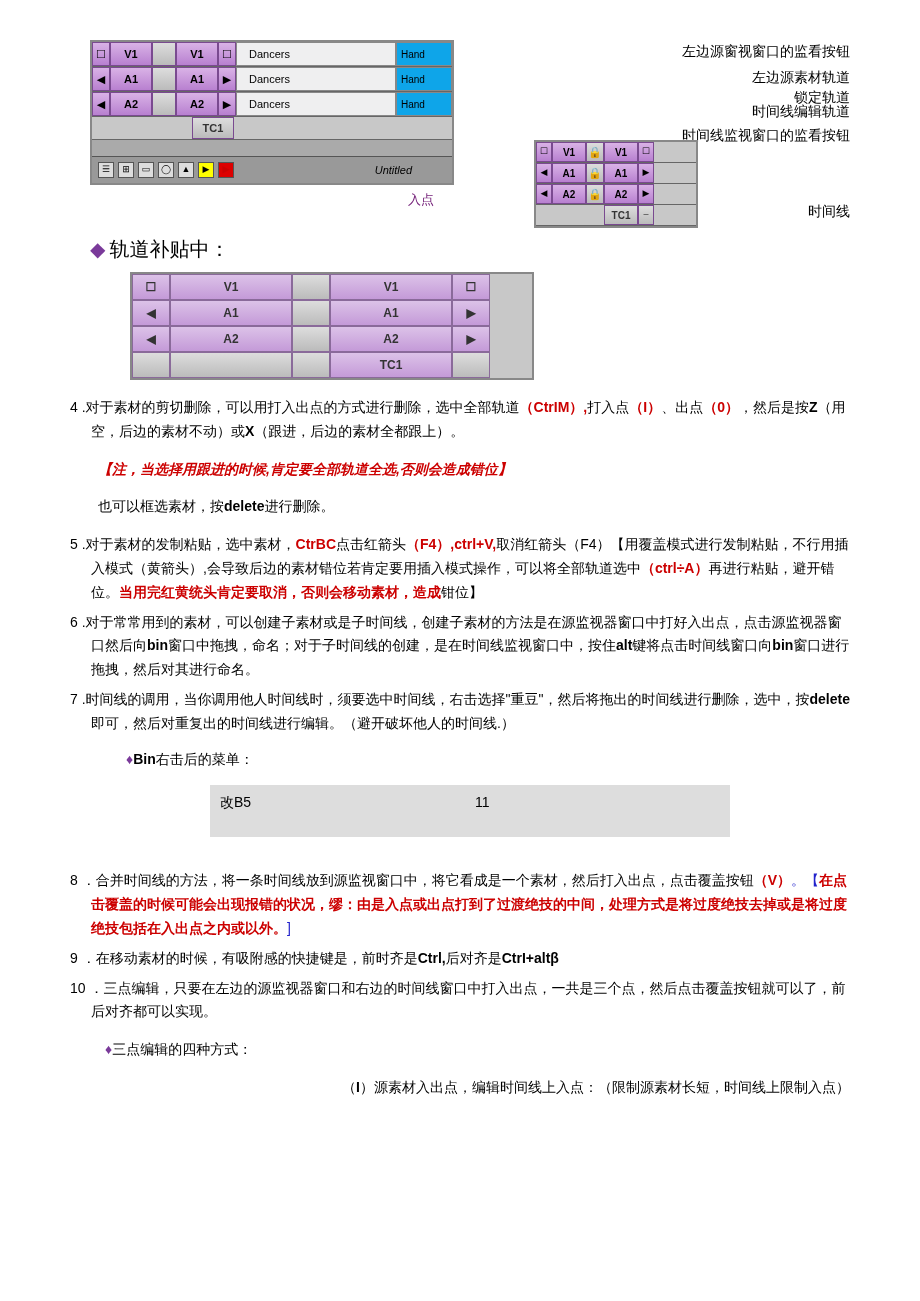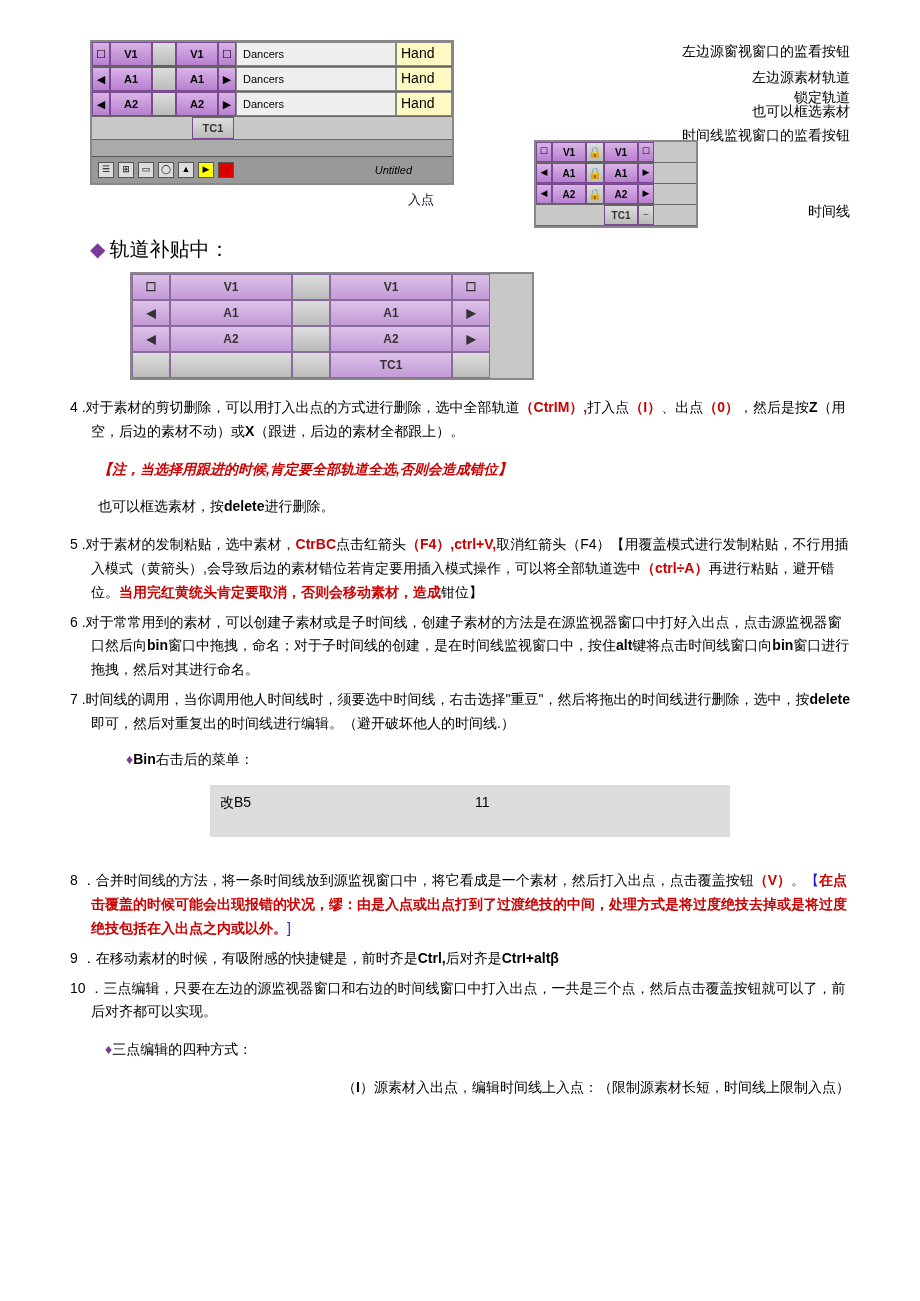--- a/index.html
+++ b/index.html
@@ -35,32 +35,32 @@
   .tl-btn.w16 { width: 18px; }
   .tl-btn.w40 { width: 42px; font-weight: bold; }
   .tl-btn.w24 { width: 24px; }
   .tl-btn.grey { background: linear-gradient(#ddd, #bbb); color: #333; }
   .clip {
     background: #efeff0;
     border: 1px solid #888;
     flex: 1;
     display: flex;
     align-items: center;
-    padding: 0 6px;
+    padding: 0 12px;
     font-size: 11px;
     box-sizing: border-box;
   }
-  .clip2 { background: #fef9c3; border: 1px solid #888; width: 46px; display:flex; align-items:center; padding:0 4px; font-size:14px; }
+  .clip2 { background: #0ea5e9; border: 1px solid #888; width: 46px; display:flex; align-items:center; padding:0 4px; font-size:10px; }
   .tc-row { height: 22px; display:flex; }
   .tc-field { flex:1; background:#e8e8e8; border:1px solid #888; display:flex; align-items:center; padding:0 6px; font-size:11px; }
   .toolbar-row { height: 26px; background:#999; display:flex; align-items:center; gap:4px; padding:0 6px; border-top:1px solid #555;}
   .tb-ic { width:14px; height:14px; background:#ddd; border:1px solid #555; font-size:9px; display:flex; align-items:center; justify-content:center;}
   .tb-ic.yel { background: #ff0; }
   .tb-ic.red { background: #d00; }
-  .under-label { text-align: right; color: #0f172a; font-size: 13px; margin: 4px 20px 0 0; }
+  .under-label { text-align: right; color: #701a75; font-size: 13px; margin: 4px 20px 0 0; }
 
   .fig2-tracks {
     position: absolute;
     top: 100px; left: 0;
     width: 160px;
   }
   .fig2-tracks .tl-row { height: 20px; }
   .fig2-tracks .tl-btn.w16 { width: 16px; font-size:9px; }
   .fig2-tracks .tl-btn.w34 { width: 34px; font-size:10px; font-weight:bold; }
   .fig2-label { position: absolute; white-space: nowrap; }
@@ -148,21 +148,21 @@
         <div style="width:30px"></div>
       </div>
     </div>
     <div class="under-label">入点</div>
   </div>
 
   <div class="fig2">
     <div class="fig2-label" style="top:0; right:0;">左边源窗视窗口的监看按钮</div>
     <div class="fig2-label" style="top:26px; right:0;">左边源素材轨道</div>
     <div class="fig2-label" style="top:46px; right:0;">锁定轨道</div>
-    <div class="fig2-label" style="top:60px; right:0;">也可以框选素材</div>
+    <div class="fig2-label" style="top:60px; right:0;">时间线编辑轨道</div>
     <div class="fig2-label" style="top:84px; right:0;">时间线监视窗口的监看按钮</div>
     <div class="fig2-label" style="top:160px; right:0;">时间线</div>
     <div class="fig2-tracks timeline-panel">
       <div class="tl-row">
         <div class="tl-btn w16">☐</div>
         <div class="tl-btn w34">V1</div>
         <div class="tl-btn grey" style="width:18px">🔒</div>
         <div class="tl-btn w34">V1</div>
         <div class="tl-btn w16">☐</div>
       </div>

